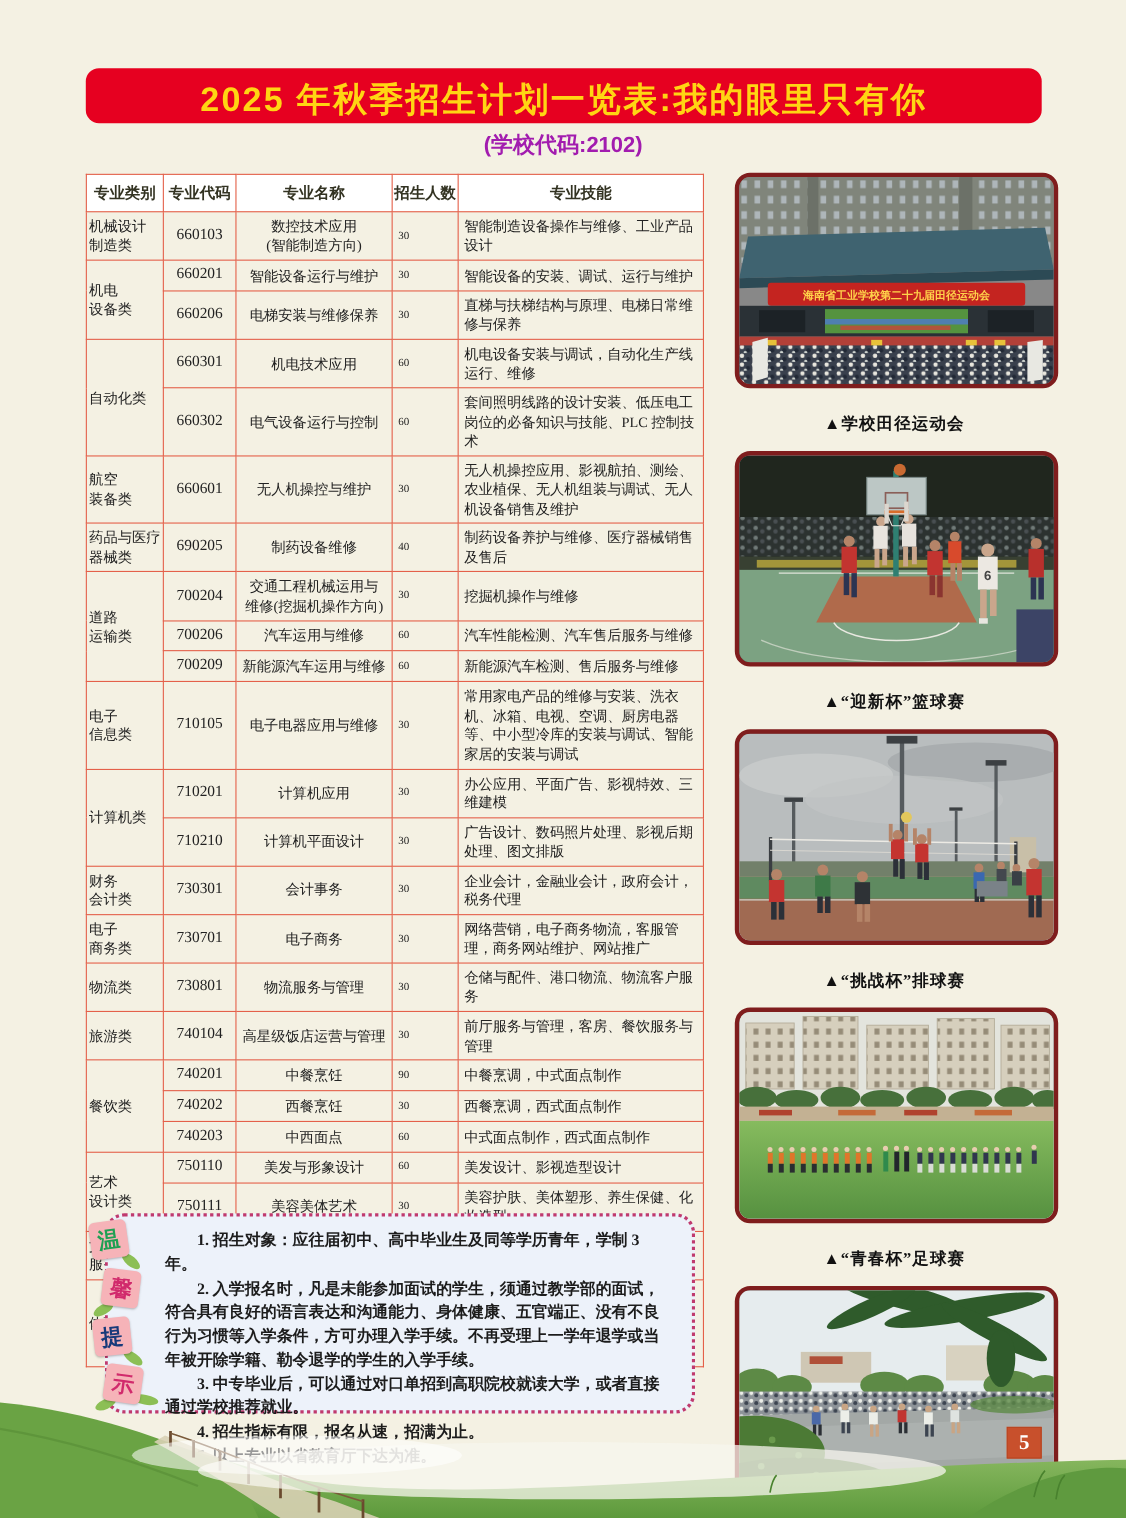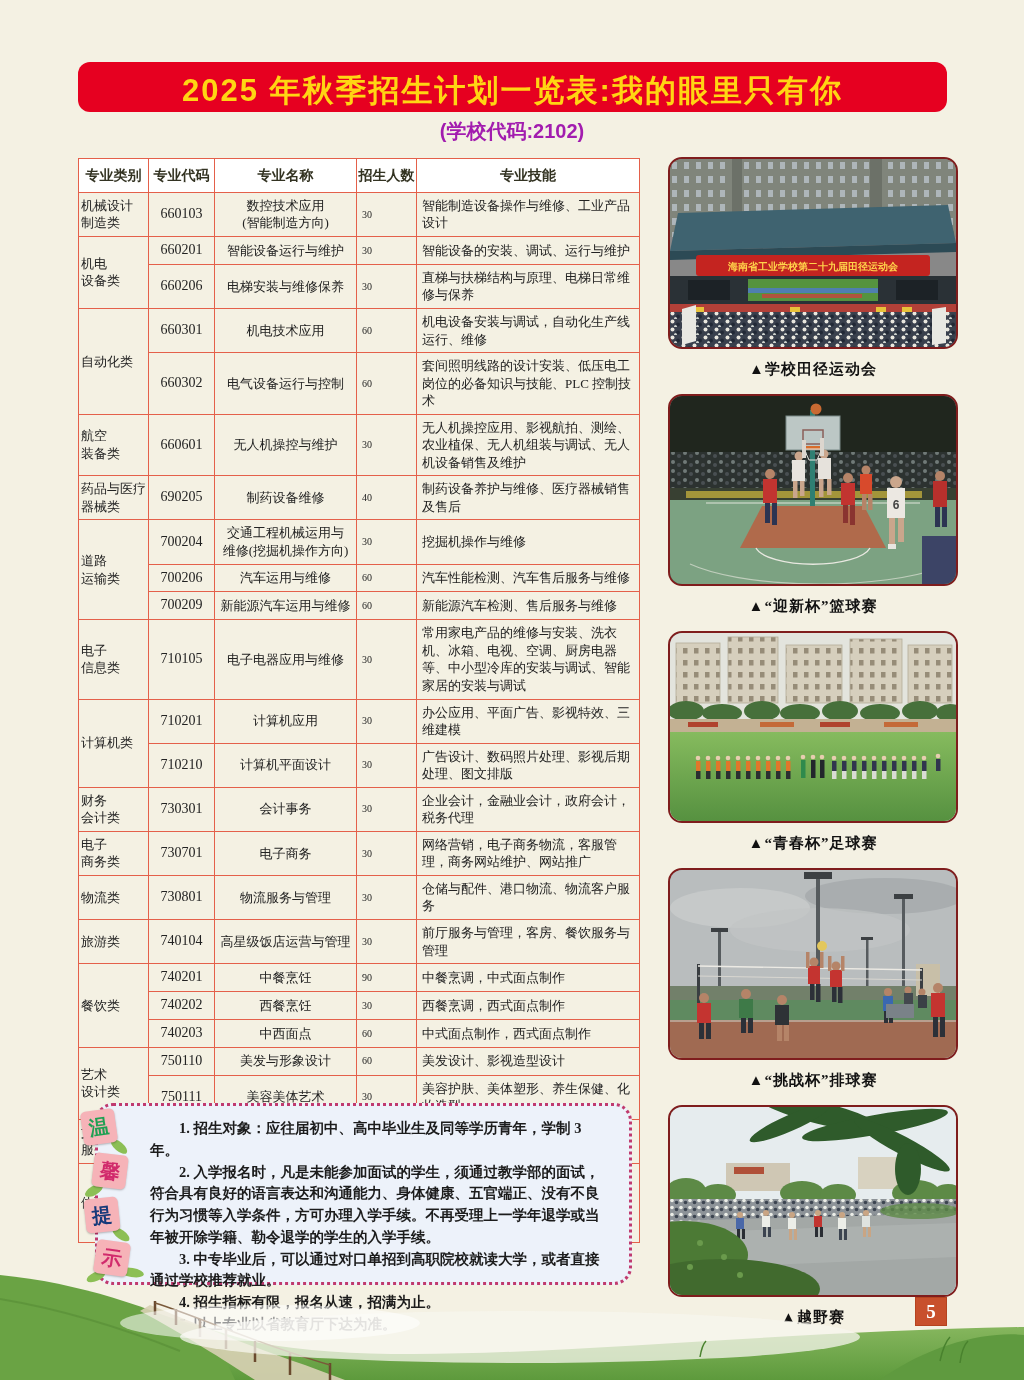--- a/index.html
+++ b/index.html
@@ -23,24 +23,24 @@
   .enroll td{padding:4px 5px;}
   .enroll td.cat{white-space:pre-line;padding:4px 2px;}
   .enroll td.code{text-align:center;font-size:14px;}
   .enroll td.name{text-align:center;white-space:pre-line;padding:4px 2px;}
   .enroll td.count{text-align:left;font-size:10px;}
   .enroll td.skills{text-align:left;}
 
   
   .photos{position:absolute;left:668px;top:157px;width:290px;}
   .photos figure{margin:0 0 8px;}
-  .photo{width:286px;height:188px;border:2px solid #7f1d1d;border-radius:14px;overflow:hidden;background:#888;}
+  .photo{width:286px;height:188px;border:4px solid #7f1d1d;border-radius:14px;overflow:hidden;background:#888;}
   .photo svg{display:block;width:100%;height:100%;}
   figcaption{text-align:center;font-family:"Liberation Serif",serif;font-weight:600;
-             font-size:15px;color:#111;padding:11px 0 7px;letter-spacing:1px;}
+             font-size:15px;color:#111;padding:23px 0 7px;letter-spacing:1px;}
 
   
   .tips{position:absolute;left:95px;top:1103px;width:537px;height:182px;background:#edf2fa;
         border:3px dotted #c03a6e;border-radius:18px;box-sizing:border-box;
         padding:12px 16px 8px 52px;}
   .tips p{margin:0;text-indent:2em;font-family:"Liberation Serif",serif;font-weight:600;
           font-size:14.5px;line-height:1.5;color:#1c1c1c;}
   .tiles{position:absolute;left:-16px;top:4px;width:60px;height:176px;}
   .tile{position:absolute;width:34px;height:34px;background:#f6b3b8;border-radius:5px;
         box-shadow:0 1px 2px rgba(0,0,0,.25);display:flex;align-items:center;justify-content:center;
@@ -365,20 +365,87 @@
             <rect x="228" y="122" width="6" height="24" fill="#caa68c"></rect>
             <rect x="218" y="148" width="8" height="5" fill="#e8e6e0"></rect>
           <circle cx="270" cy="80" r="5" fill="#b58468"></circle>
             <rect x="263" y="85" width="14" height="26" fill="#b8302c"></rect>
             <rect x="265" y="111" width="5" height="20" fill="#2c3452"></rect>
             <rect x="272" y="111" width="5" height="20" fill="#2c3452"></rect>
           <rect x="252" y="140" width="34" height="48" fill="#3c4466"></rect>
         </svg>
       </div>
       <figcaption>▲“迎新杯”篮球赛</figcaption>
+    </figure>
+
+    <figure>
+      <div class="photo">
+        <svg viewBox="0 0 286 188" preserveAspectRatio="none">
+          <rect width="286" height="188" fill="#b9bdbe"></rect>
+          <ellipse cx="70" cy="38" rx="70" ry="20" fill="#c6c9c9"></ellipse>
+          <ellipse cx="215" cy="26" rx="80" ry="18" fill="#a9adaf"></ellipse>
+          <ellipse cx="150" cy="60" rx="90" ry="22" fill="#c2c5c5" opacity="0.7"></ellipse>
+          <rect x="146" y="6" width="4" height="122" fill="#565b5e"></rect>
+          <rect x="134" y="2" width="28" height="7" fill="#3c4043"></rect>
+          <rect x="48" y="62" width="3" height="66" fill="#565b5e"></rect>
+            <rect x="41" y="58" width="17" height="4" fill="#3c4043"></rect>
+          <rect x="232" y="28" width="3" height="100" fill="#565b5e"></rect>
+            <rect x="224" y="24" width="19" height="5" fill="#3c4043"></rect>
+          <rect x="196" y="70" width="2.5" height="58" fill="#565b5e"></rect>
+            <rect x="191" y="67" width="12" height="3" fill="#3c4043"></rect>
+          <rect y="116" width="286" height="14" fill="#72806a"></rect>
+          <rect x="246" y="94" width="24" height="32" fill="#c8bfa8"></rect>
+          <rect y="130" width="286" height="58" fill="#a06a52"></rect>
+          <rect y="130" width="286" height="20" fill="#5f8a60"></rect>
+          <line x1="0" y1="151" x2="286" y2="151" stroke="#cfd4cc" stroke-width="1.2"></line>
+          <rect x="27" y="94" width="3" height="40" fill="#3a3e42"></rect>
+          <rect x="250" y="98" width="3" height="38" fill="#3a3e42"></rect>
+          <line x1="28" y1="96" x2="252" y2="100" stroke="#eceae4" stroke-width="1.4"></line>
+          <line x1="28" y1="106" x2="252" y2="110" stroke="#d8d6d0" stroke-width="1"></line>
+          <circle cx="152" cy="76" r="5" fill="#e3c75c"></circle>
+          <circle cx="144" cy="92" r="4.5" fill="#b58468"></circle>
+            <rect x="138" y="96" width="12" height="18" fill="#c43430"></rect>
+            <rect x="136" y="82" width="3.5" height="16" fill="#b58468"></rect>
+            <rect x="150" y="82" width="3.5" height="16" fill="#b58468"></rect>
+            <rect x="140" y="114" width="4.5" height="16" fill="#2c3038"></rect>
+            <rect x="146" y="114" width="4.5" height="18" fill="#2c3038"></rect>
+          <circle cx="166" cy="96" r="4.5" fill="#b58468"></circle>
+            <rect x="160" y="100" width="12" height="17" fill="#c43430"></rect>
+            <rect x="158" y="86" width="3.5" height="15" fill="#b58468"></rect>
+            <rect x="171" y="86" width="3.5" height="15" fill="#b58468"></rect>
+            <rect x="162" y="117" width="4.5" height="15" fill="#2c3038"></rect>
+            <rect x="168" y="117" width="4.5" height="16" fill="#2c3038"></rect>
+          <circle cx="34" cy="128" r="5" fill="#b58468"></circle>
+            <rect x="27" y="133" width="14" height="20" fill="#c43430"></rect>
+            <rect x="29" y="153" width="5" height="16" fill="#2c3038"></rect>
+            <rect x="36" y="153" width="5" height="16" fill="#2c3038"></rect>
+          <circle cx="76" cy="124" r="5" fill="#b58468"></circle>
+            <rect x="69" y="129" width="14" height="19" fill="#3e7a48"></rect>
+            <rect x="71" y="148" width="5" height="15" fill="#2c3038"></rect>
+            <rect x="78" y="148" width="5" height="15" fill="#2c3038"></rect>
+          <circle cx="112" cy="130" r="5" fill="#b58468"></circle>
+            <rect x="105" y="135" width="14" height="20" fill="#2e3236"></rect>
+            <rect x="107" y="155" width="5" height="16" fill="#b58468"></rect>
+            <rect x="114" y="155" width="5" height="16" fill="#b58468"></rect>
+          <circle cx="218" cy="122" r="4" fill="#b58468"></circle>
+            <rect x="213" y="126" width="10" height="15" fill="#3a68b0"></rect>
+            <rect x="214" y="141" width="4" height="12" fill="#2c3038"></rect>
+            <rect x="219" y="141" width="4" height="12" fill="#2c3038"></rect>
+          <circle cx="238" cy="120" r="3.5" fill="#b58468"></circle>
+            <rect x="234" y="123" width="9" height="13" fill="#43484e"></rect>
+          <circle cx="252" cy="122" r="3.5" fill="#b58468"></circle>
+            <rect x="248" y="125" width="9" height="13" fill="#3a4046"></rect>
+          <circle cx="268" cy="118" r="5" fill="#b58468"></circle>
+            <rect x="261" y="123" width="14" height="24" fill="#c43430"></rect>
+            <rect x="263" y="147" width="5" height="20" fill="#2c3038"></rect>
+            <rect x="270" y="147" width="5" height="20" fill="#2c3038"></rect>
+          <rect x="216" y="134" width="28" height="14" fill="#7a8288"></rect>
+        </svg>
+      </div>
+      <figcaption>▲“挑战杯”排球赛</figcaption>
     </figure>
 
     <figure>
       <div class="photo">
         <svg viewBox="0 0 286 188" preserveAspectRatio="none">
           <defs>
             <pattern id="winD" width="11" height="12" patternUnits="userSpaceOnUse">
               <rect width="11" height="12" fill="#d6cfbd"></rect>
               <rect x="2" y="3" width="4.5" height="5.5" fill="#968c78"></rect>
             </pattern>
@@ -492,87 +559,20 @@
             </g>
           </g>
         </svg>
       </div>
       <figcaption>▲“青春杯”足球赛</figcaption>
     </figure>
 
     <figure>
       <div class="photo">
         <svg viewBox="0 0 286 188" preserveAspectRatio="none">
-          <rect width="286" height="188" fill="#b9bdbe"></rect>
-          <ellipse cx="70" cy="38" rx="70" ry="20" fill="#c6c9c9"></ellipse>
-          <ellipse cx="215" cy="26" rx="80" ry="18" fill="#a9adaf"></ellipse>
-          <ellipse cx="150" cy="60" rx="90" ry="22" fill="#c2c5c5" opacity="0.7"></ellipse>
-          <rect x="146" y="6" width="4" height="122" fill="#565b5e"></rect>
-          <rect x="134" y="2" width="28" height="7" fill="#3c4043"></rect>
-          <rect x="48" y="62" width="3" height="66" fill="#565b5e"></rect>
-            <rect x="41" y="58" width="17" height="4" fill="#3c4043"></rect>
-          <rect x="232" y="28" width="3" height="100" fill="#565b5e"></rect>
-            <rect x="224" y="24" width="19" height="5" fill="#3c4043"></rect>
-          <rect x="196" y="70" width="2.5" height="58" fill="#565b5e"></rect>
-            <rect x="191" y="67" width="12" height="3" fill="#3c4043"></rect>
-          <rect y="116" width="286" height="14" fill="#72806a"></rect>
-          <rect x="246" y="94" width="24" height="32" fill="#c8bfa8"></rect>
-          <rect y="130" width="286" height="58" fill="#a06a52"></rect>
-          <rect y="130" width="286" height="20" fill="#5f8a60"></rect>
-          <line x1="0" y1="151" x2="286" y2="151" stroke="#cfd4cc" stroke-width="1.2"></line>
-          <rect x="27" y="94" width="3" height="40" fill="#3a3e42"></rect>
-          <rect x="250" y="98" width="3" height="38" fill="#3a3e42"></rect>
-          <line x1="28" y1="96" x2="252" y2="100" stroke="#eceae4" stroke-width="1.4"></line>
-          <line x1="28" y1="106" x2="252" y2="110" stroke="#d8d6d0" stroke-width="1"></line>
-          <circle cx="152" cy="76" r="5" fill="#e3c75c"></circle>
-          <circle cx="144" cy="92" r="4.5" fill="#b58468"></circle>
-            <rect x="138" y="96" width="12" height="18" fill="#c43430"></rect>
-            <rect x="136" y="82" width="3.5" height="16" fill="#b58468"></rect>
-            <rect x="150" y="82" width="3.5" height="16" fill="#b58468"></rect>
-            <rect x="140" y="114" width="4.5" height="16" fill="#2c3038"></rect>
-            <rect x="146" y="114" width="4.5" height="18" fill="#2c3038"></rect>
-          <circle cx="166" cy="96" r="4.5" fill="#b58468"></circle>
-            <rect x="160" y="100" width="12" height="17" fill="#c43430"></rect>
-            <rect x="158" y="86" width="3.5" height="15" fill="#b58468"></rect>
-            <rect x="171" y="86" width="3.5" height="15" fill="#b58468"></rect>
-            <rect x="162" y="117" width="4.5" height="15" fill="#2c3038"></rect>
-            <rect x="168" y="117" width="4.5" height="16" fill="#2c3038"></rect>
-          <circle cx="34" cy="128" r="5" fill="#b58468"></circle>
-            <rect x="27" y="133" width="14" height="20" fill="#c43430"></rect>
-            <rect x="29" y="153" width="5" height="16" fill="#2c3038"></rect>
-            <rect x="36" y="153" width="5" height="16" fill="#2c3038"></rect>
-          <circle cx="76" cy="124" r="5" fill="#b58468"></circle>
-            <rect x="69" y="129" width="14" height="19" fill="#3e7a48"></rect>
-            <rect x="71" y="148" width="5" height="15" fill="#2c3038"></rect>
-            <rect x="78" y="148" width="5" height="15" fill="#2c3038"></rect>
-          <circle cx="112" cy="130" r="5" fill="#b58468"></circle>
-            <rect x="105" y="135" width="14" height="20" fill="#2e3236"></rect>
-            <rect x="107" y="155" width="5" height="16" fill="#b58468"></rect>
-            <rect x="114" y="155" width="5" height="16" fill="#b58468"></rect>
-          <circle cx="218" cy="122" r="4" fill="#b58468"></circle>
-            <rect x="213" y="126" width="10" height="15" fill="#3a68b0"></rect>
-            <rect x="214" y="141" width="4" height="12" fill="#2c3038"></rect>
-            <rect x="219" y="141" width="4" height="12" fill="#2c3038"></rect>
-          <circle cx="238" cy="120" r="3.5" fill="#b58468"></circle>
-            <rect x="234" y="123" width="9" height="13" fill="#43484e"></rect>
-          <circle cx="252" cy="122" r="3.5" fill="#b58468"></circle>
-            <rect x="248" y="125" width="9" height="13" fill="#3a4046"></rect>
-          <circle cx="268" cy="118" r="5" fill="#b58468"></circle>
-            <rect x="261" y="123" width="14" height="24" fill="#c43430"></rect>
-            <rect x="263" y="147" width="5" height="20" fill="#2c3038"></rect>
-            <rect x="270" y="147" width="5" height="20" fill="#2c3038"></rect>
-          <rect x="216" y="134" width="28" height="14" fill="#7a8288"></rect>
-        </svg>
-      </div>
-      <figcaption>▲“挑战杯”排球赛</figcaption>
-    </figure>
-
-    <figure>
-      <div class="photo">
-        <svg viewBox="0 0 286 188" preserveAspectRatio="none">
           <defs>
             <pattern id="crowdE" width="9" height="7" patternUnits="userSpaceOnUse">
               <rect width="9" height="7" fill="#8d9398"></rect>
               <circle cx="2" cy="2.5" r="1.8" fill="#eceee8"></circle>
               <circle cx="6.5" cy="4.5" r="1.8" fill="#3c4450"></circle>
             </pattern>
           </defs>
           <rect width="286" height="188" fill="#e6ecee"></rect>
           <rect x="56" y="56" width="64" height="28" fill="#cfc7b4"></rect>
           <rect x="64" y="60" width="30" height="7" fill="#b05038"></rect>

